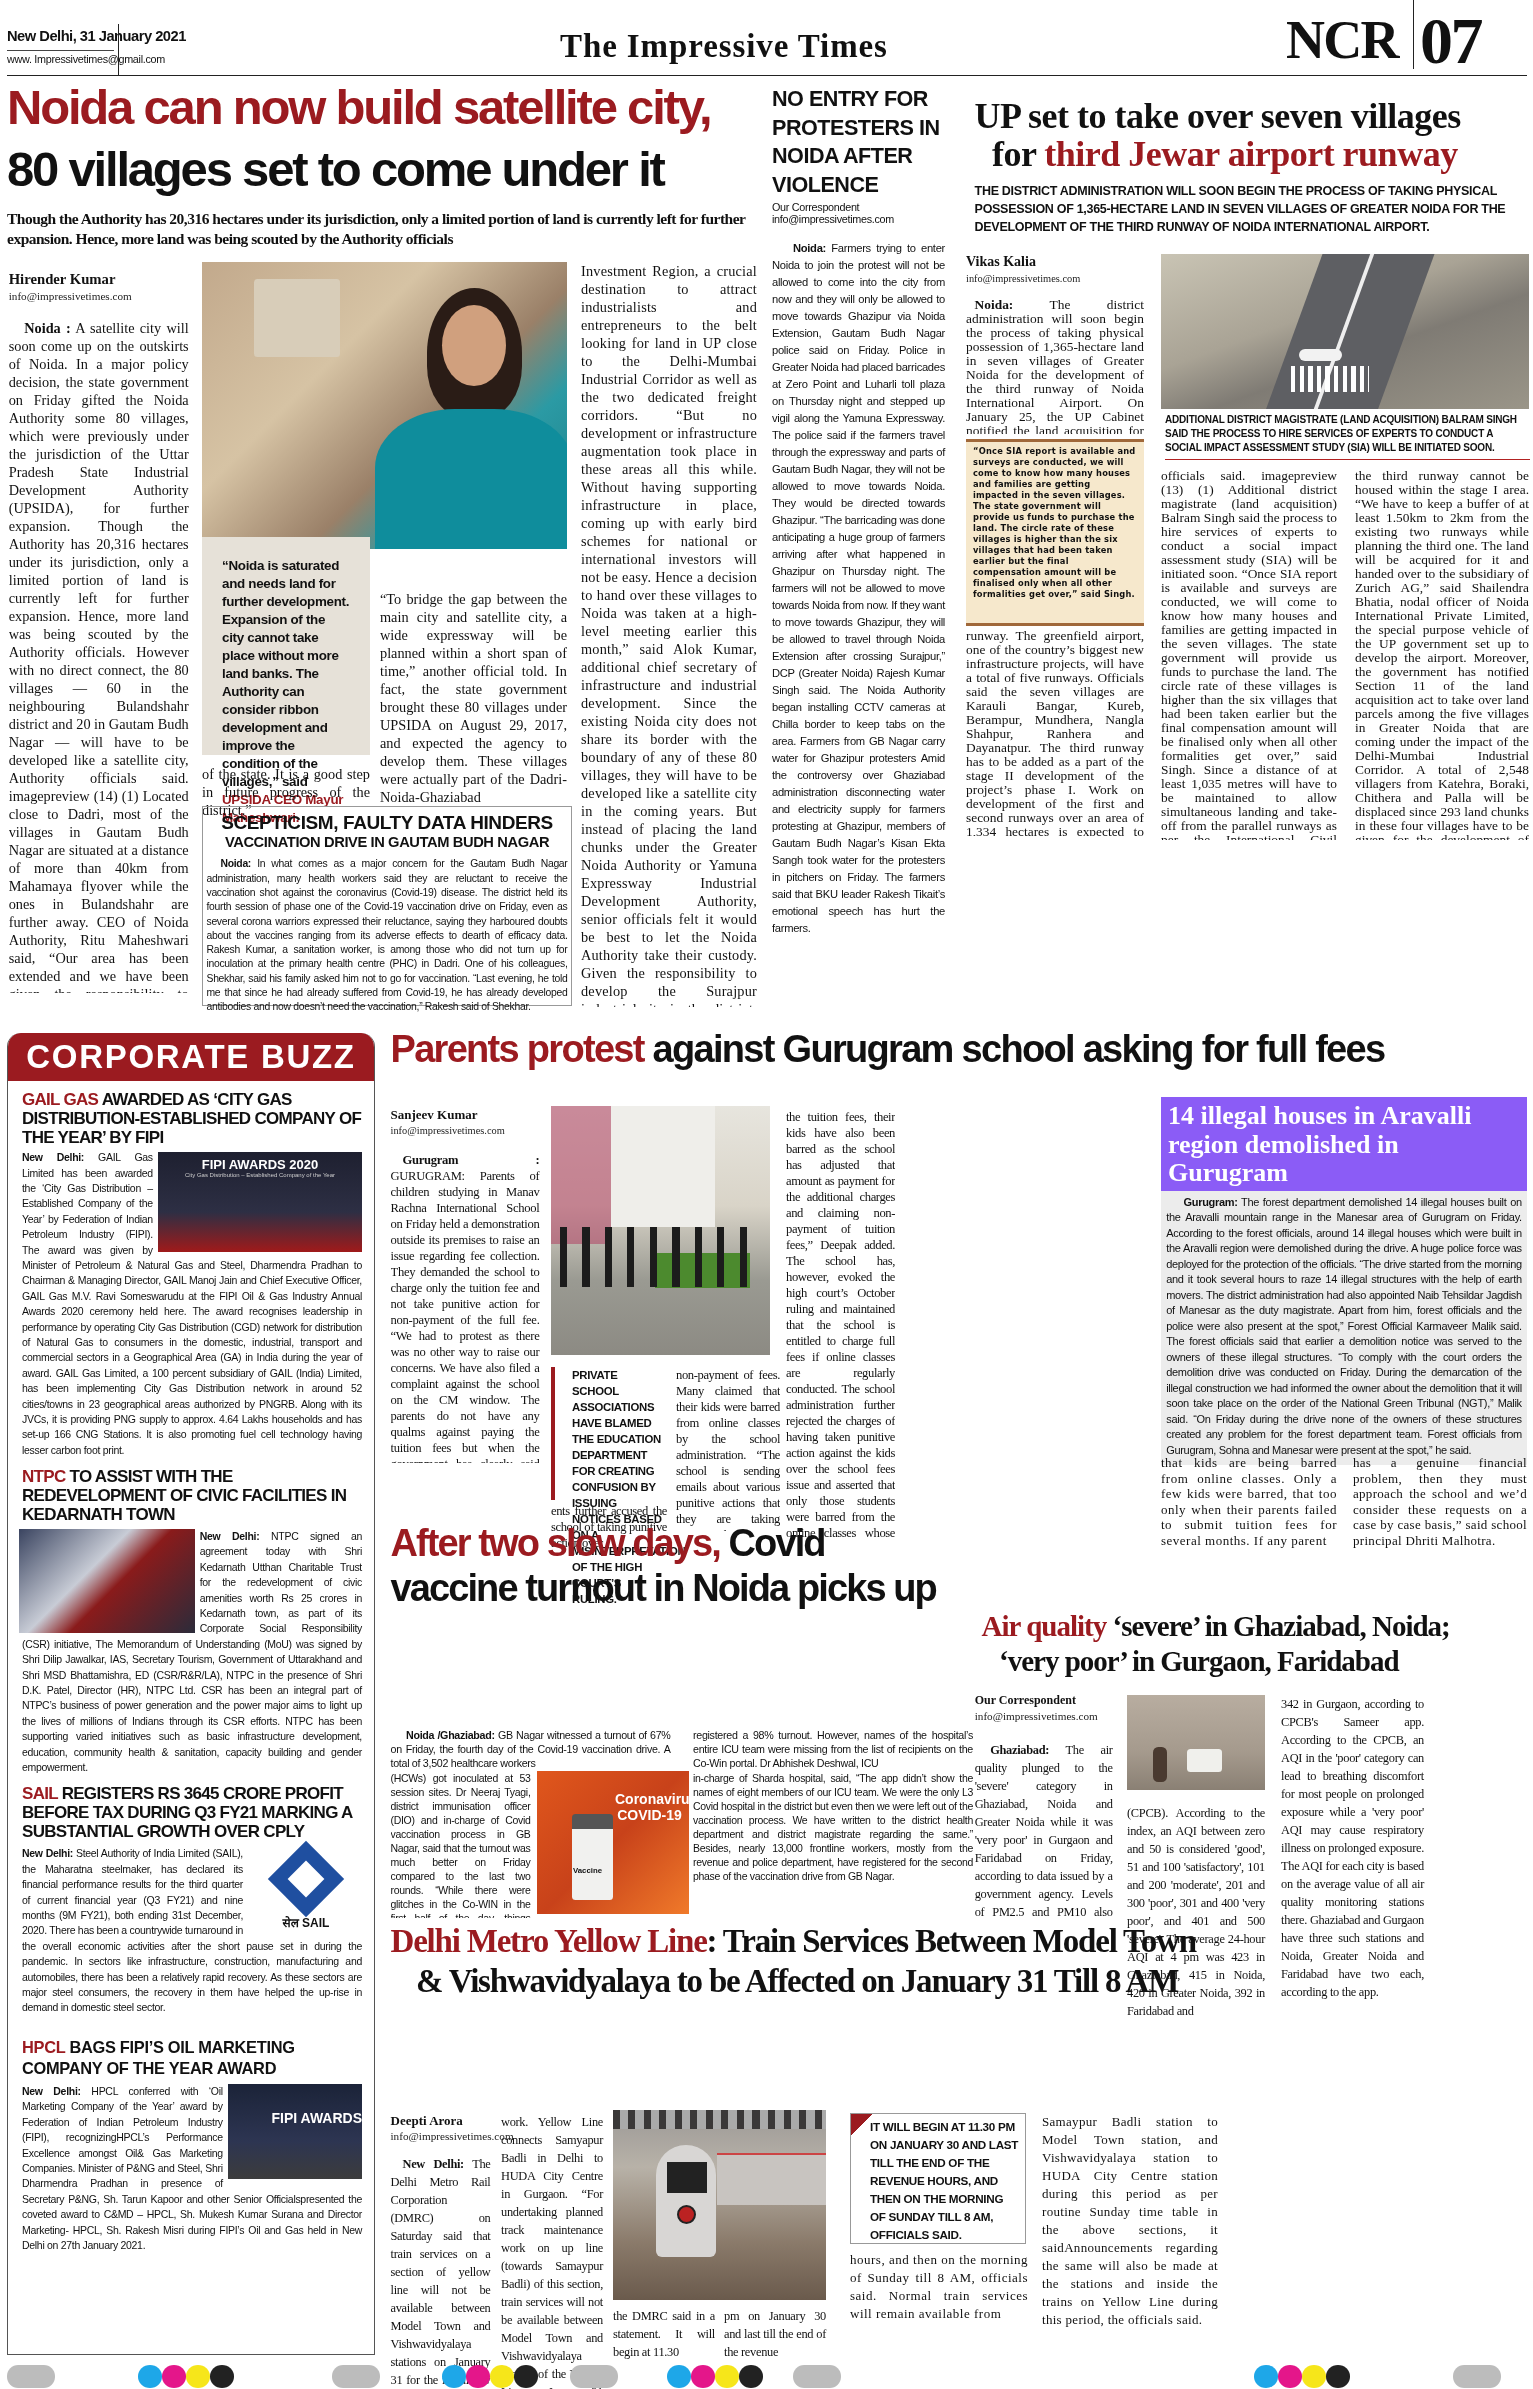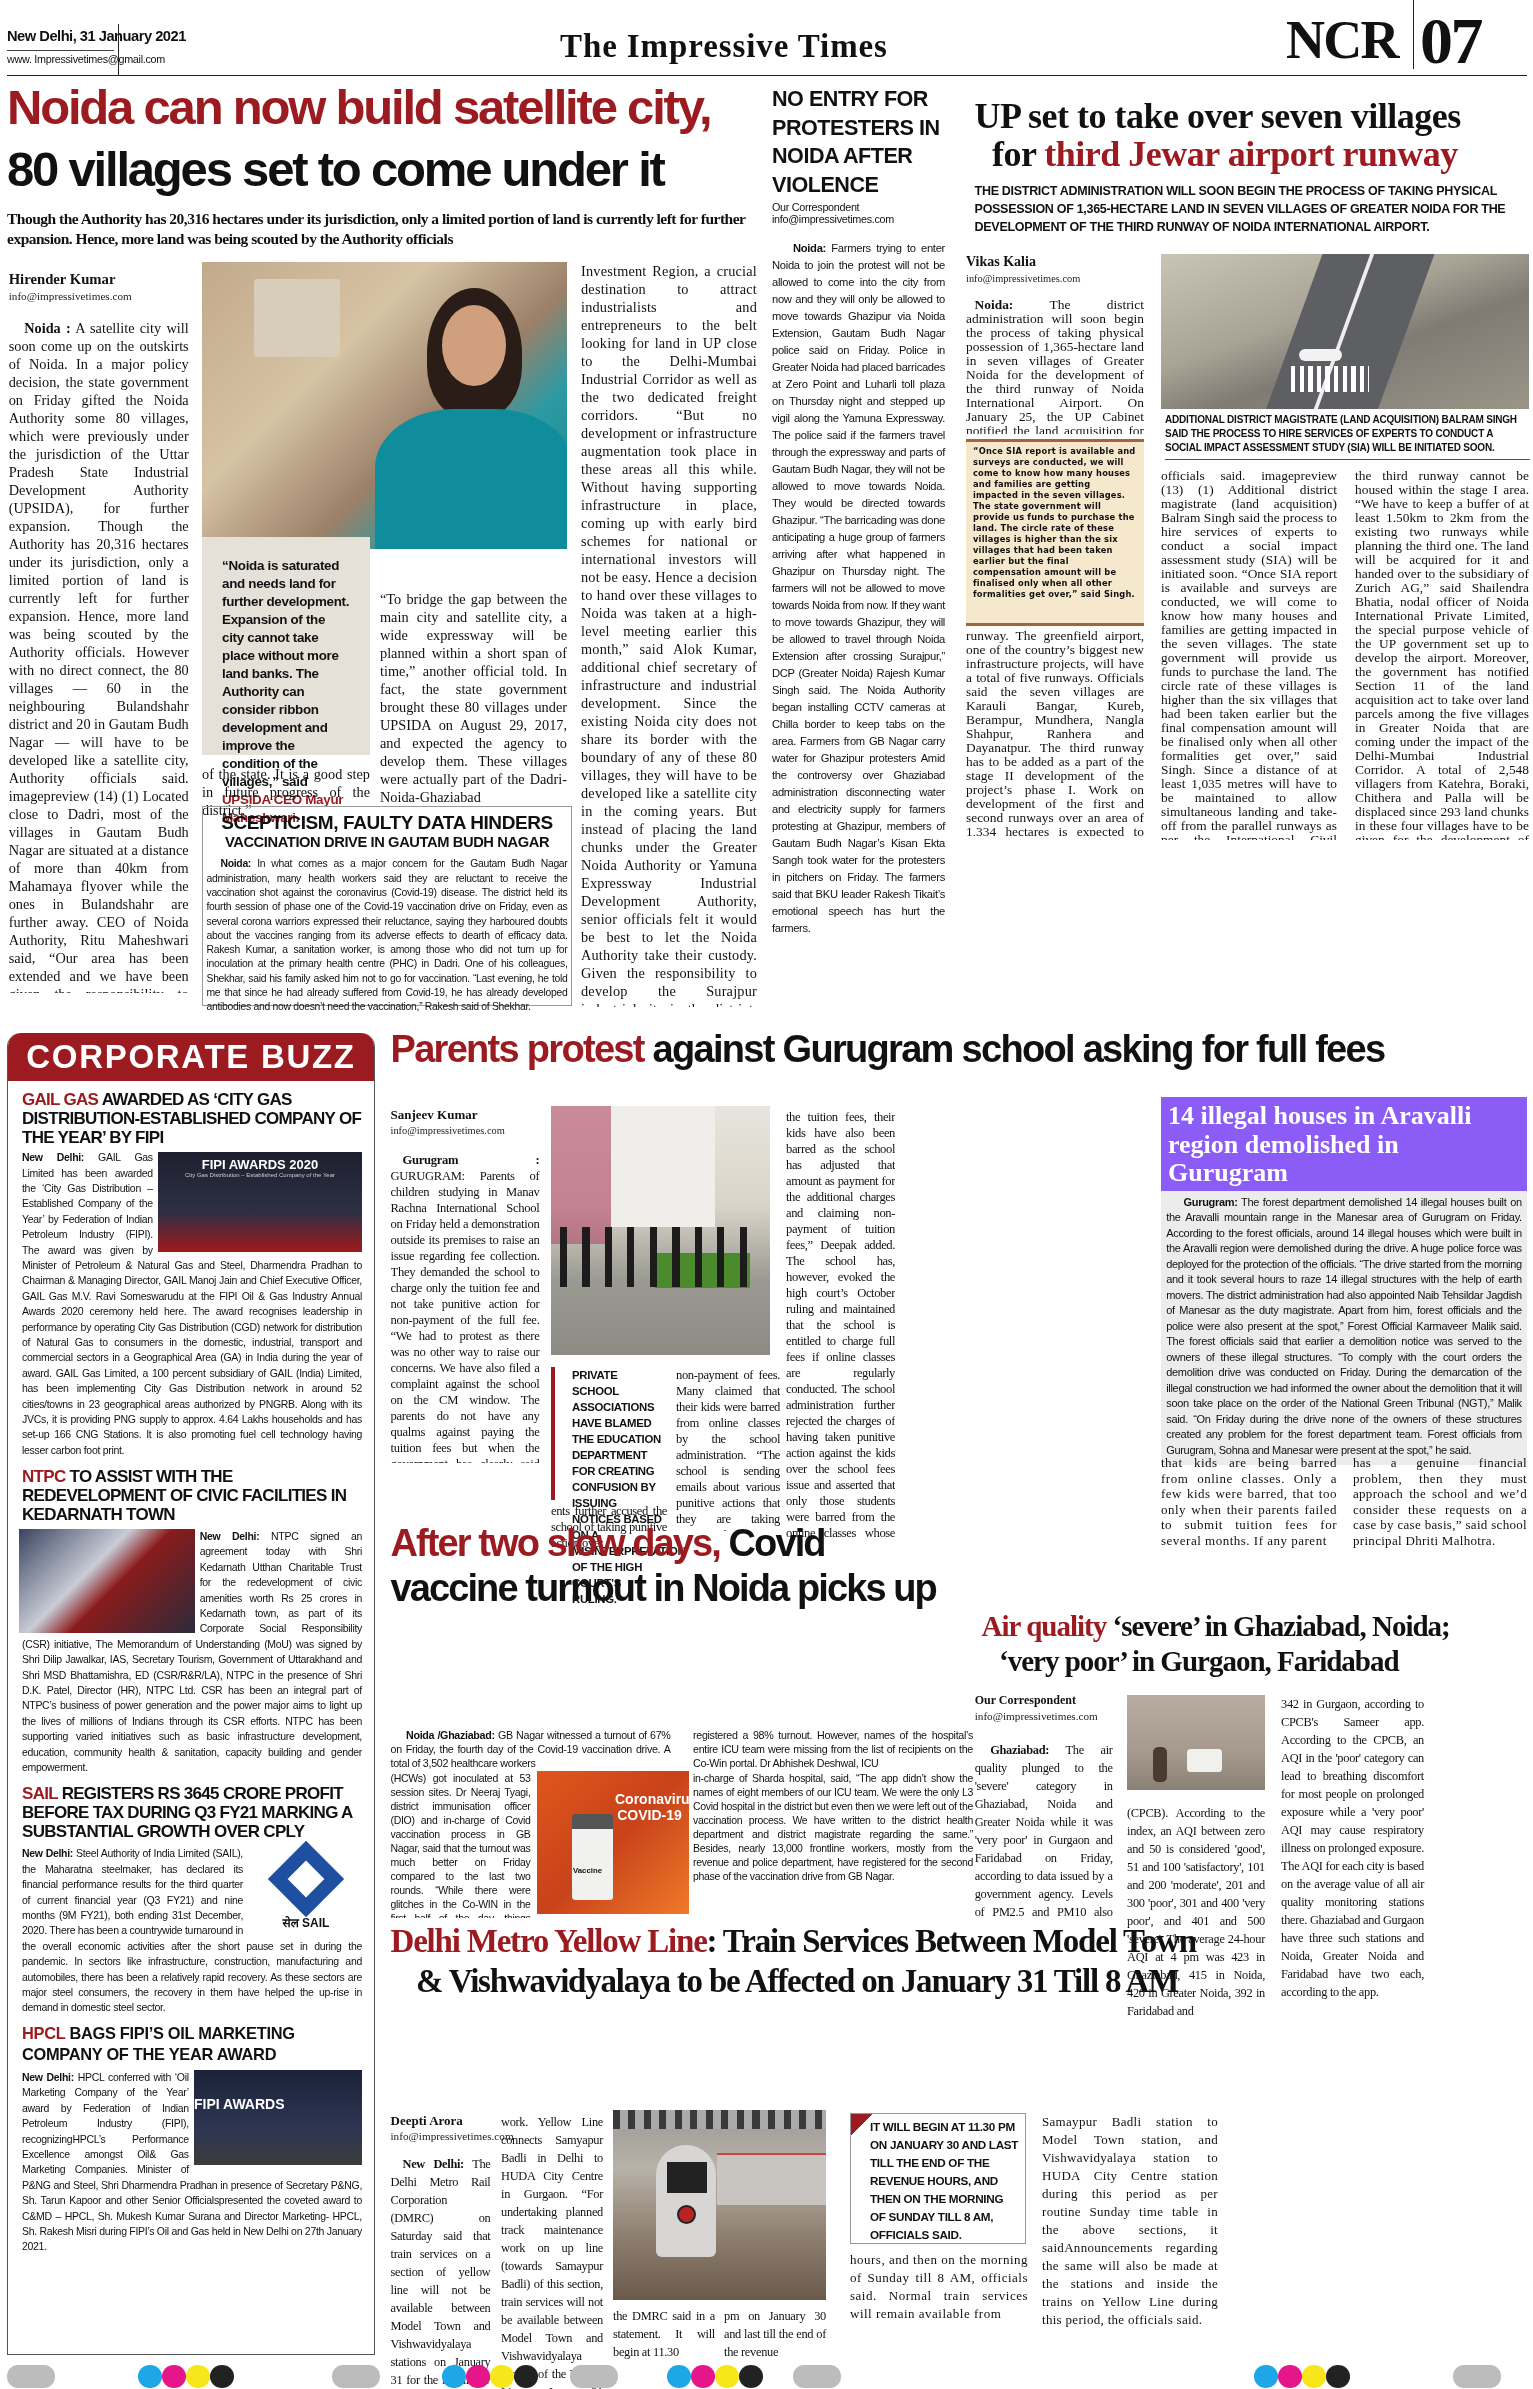--- a/index.html
+++ b/index.html
@@ -140,24 +140,24 @@
       <div style="width:54px;height:54px;margin:3.5px auto 0;background:#1f4fa0;transform:rotate(45deg);position:relative">
         <div style="position:absolute;left:14px;top:14px;width:26px;height:26px;background:#fff"></div>
       </div>
       <div class="sans" style="font-size:12px;font-weight:bold;margin-top:8.6px">सेल SAIL</div>
     </div>
     <div class="body-sans" style="font-size:10.5px;line-height:15.4px;margin-top:5.2px">
       <span class="lead">New Delhi:</span>
       <span>Steel Authority of India Limited (SAIL), the Maharatna steelmaker, has declared its financial performance results for the third quarter of current financial year (Q3 FY21) and nine months (9M FY21), both ending 31st December, 2020. There has been a countrywide turnaround in the overall economic activities after the short pause set in during the pandemic. In sectors like infrastructure, construction, manufacturing and automobiles, there has been a relatively rapid recovery. As these sectors are major steel consumers, the recovery in them have helped the up-rise in demand in domestic steel sector.</span>
     </div>
 
-    <div class="sans" style="margin-top:7px;font-size:16.4px;font-weight:bold;line-height:21px;letter-spacing:-0.3px;clear:both">
+    <div class="sans" style="margin-top:21px;font-size:16.4px;font-weight:bold;line-height:21px;letter-spacing:-0.3px;clear:both">
       <span class="red">HPCL</span><span> BAGS FIPI’S OIL MARKETING COMPANY OF THE YEAR AWARD</span>
     </div>
-    <div style="float:right;width:168px;height:95px;margin:5.2px 0 0 5.2px;background:linear-gradient(180deg,#1b2338 0%,#2d3552 60%,#3c3c3c 100%);color:#fff;text-align:left">
+    <div style="float:right;width:134px;height:95px;margin:5.2px 0 0 5.2px;background:linear-gradient(180deg,#1b2338 0%,#2d3552 60%,#3c3c3c 100%);color:#fff;text-align:right">
       <div class="sans" style="font-weight:bold;font-size:14px;padding-top:26px">FIPI AWARDS</div>
     </div>
     <div class="body-sans" style="font-size:10.5px;line-height:15.4px;margin-top:5.2px">
       <span class="lead">New Delhi:</span>
       <span>HPCL conferred with ‘Oil Marketing Company of the Year’ award by Federation of Indian Petroleum Industry (FIPI), recognizingHPCL’s Performance Excellence amongst Oil&amp; Gas Marketing Companies. Minister of P&amp;NG and Steel, Shri Dharmendra Pradhan in presence of Secretary P&amp;NG, Sh. Tarun Kapoor and other Senior Officialspresented the coveted award to C&amp;MD – HPCL, Sh. Mukesh Kumar Surana and Director Marketing- HPCL, Sh. Rakesh Misri during FIPI’s Oil and Gas held in New Delhi on 27th January 2021.</span>
     </div>
   </div>
 </div>
 
 <div class="abs" style="left:387px;top:1028px;width:1140px;height:432px">

